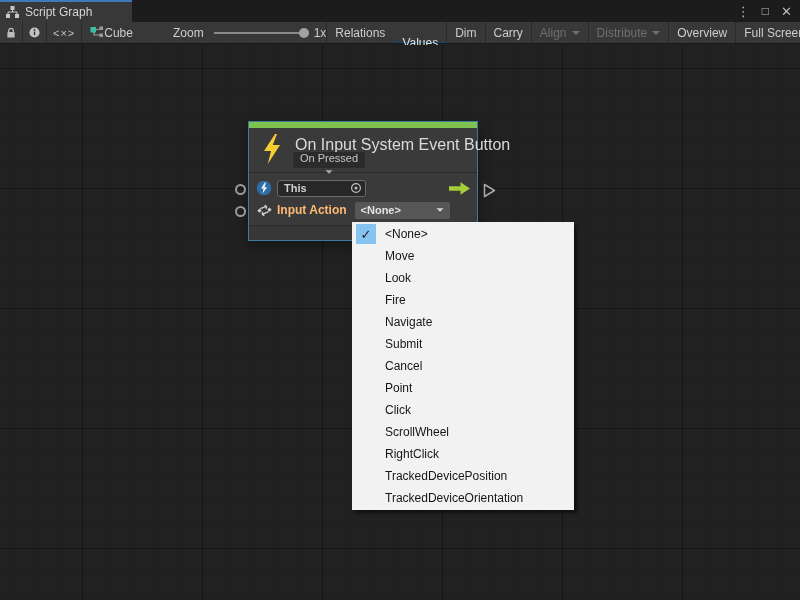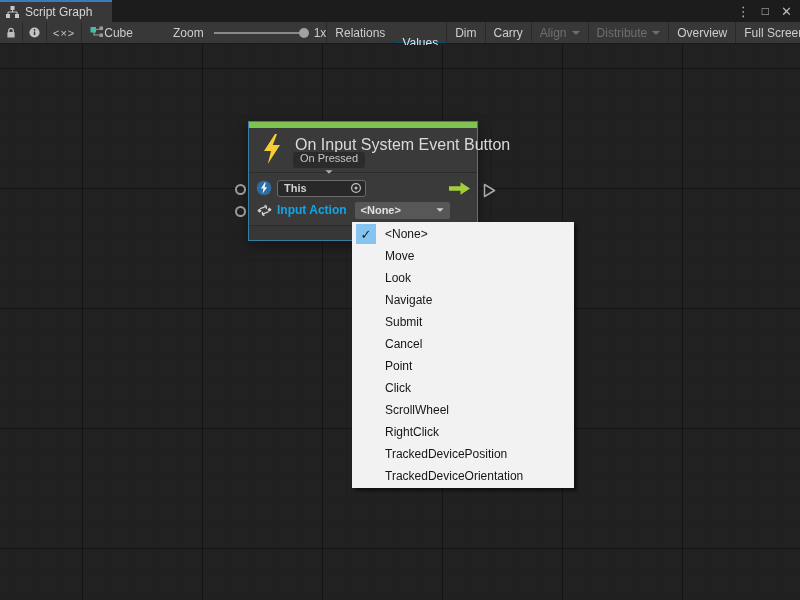--- a/index.html
+++ b/index.html
@@ -8,21 +8,21 @@
     font-family:"Liberation Sans", sans-serif;
     background:#212121; color:#CFCFCF; font-size:12px;
     position:relative;
   }
   
   .titlebar {
     position:absolute; top:0; left:0; width:800px; height:22px;
     background:#1C1C1C; display:flex; align-items:stretch;
   }
   .tab {
-    width:112px; background:#383838; border-top:2px solid #3E79B9;
+    width:132px; background:#383838; border-top:2px solid #3E79B9;
     display:flex; align-items:center; gap:6px; padding:0 8px 0 6px;
     color:#D6D6D6;
   }
   .tab-label { font-size:12px; white-space:nowrap; }
   .win-controls {
     margin-left:auto; display:flex; align-items:center; gap:12px;
     padding-right:8px; color:#BDBDBD; font-size:13px;
   }
   .win-controls span { cursor:default; line-height:1; }
   .wc-max { font-size:12px; }
@@ -82,21 +82,21 @@
   .node-body { padding-top:4px; }
   .node-row { height:22px; display:flex; align-items:center; padding:0 4px 0 7px;font-weight:bold; }
   .row-icon { width:16px; height:16px; flex:0 0 16px; display:flex; align-items:center; justify-content:center; }
   .obj-field {
     margin-left:5px; width:89px; height:17px; background:#282828;
     border:1px solid #6A6A6A; border-radius:3px;
     display:flex; align-items:center; padding:0 3px 0 6px;
     font-size:11px; color:#D0D0D0;
   }
   .obj-field .fld-text { flex:1; }
-  .row-label { margin-left:5px; font-size:12px; color:#0ea5e9; white-space:nowrap; }
+  .row-label { margin-left:5px; font-size:12px; color:#fdba74; white-space:nowrap; }
   .dd-field {
     margin-left:8px; width:95px; height:17px; background:#575757;
     border-radius:2px; display:flex; align-items:center; padding:0 6px;
     font-size:11px; color:#E2E2E2;
   }
   .dd-field .fld-text { flex:1; }
   .dd-field .caret { border-top-color:#D2D2D2; transform:scale(0.9); }
   .flow-arrow { margin-left:auto; margin-right:3px; }
   .node-footer {
     position:absolute; bottom:0; left:0; width:100%; height:15px;
@@ -275,20 +275,23 @@
         </span>
       <span>&lt;None&gt;</span>
     </div>
     <div class="menu-item">
         <span>Move</span>
       </div>
     <div class="menu-item">
         <span>Look</span>
       </div>
     <div class="menu-item">
+        <span>Fire</span>
+      </div>
+    <div class="menu-item">
         <span>Navigate</span>
       </div>
     <div class="menu-item">
         <span>Submit</span>
       </div>
     <div class="menu-item">
         <span>Cancel</span>
       </div>
     <div class="menu-item">
         <span>Point</span>

